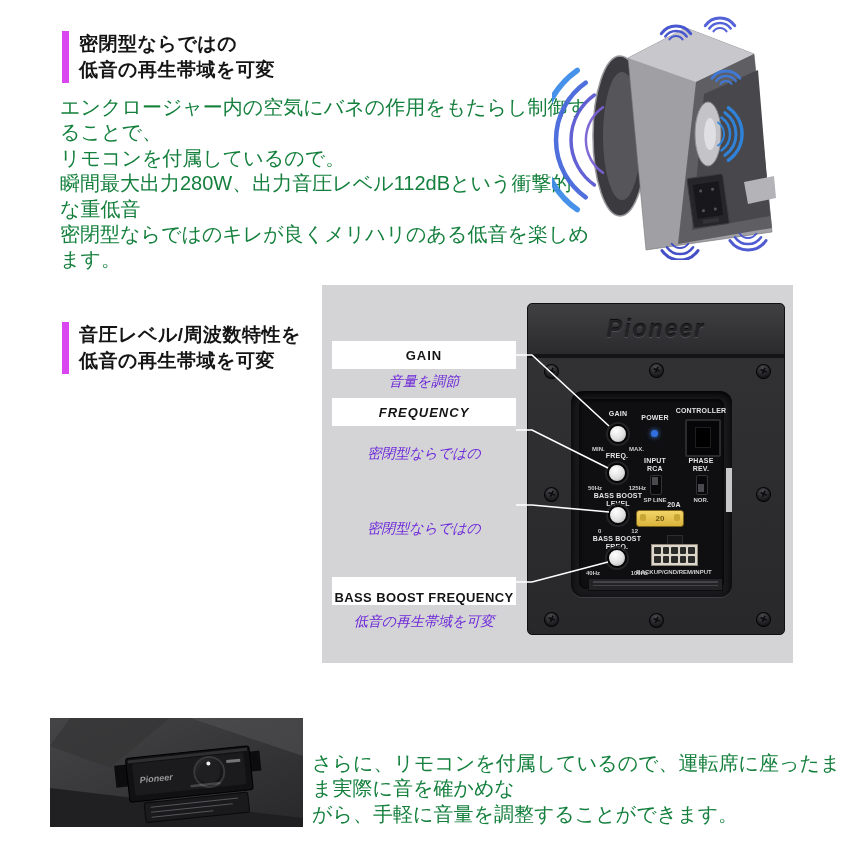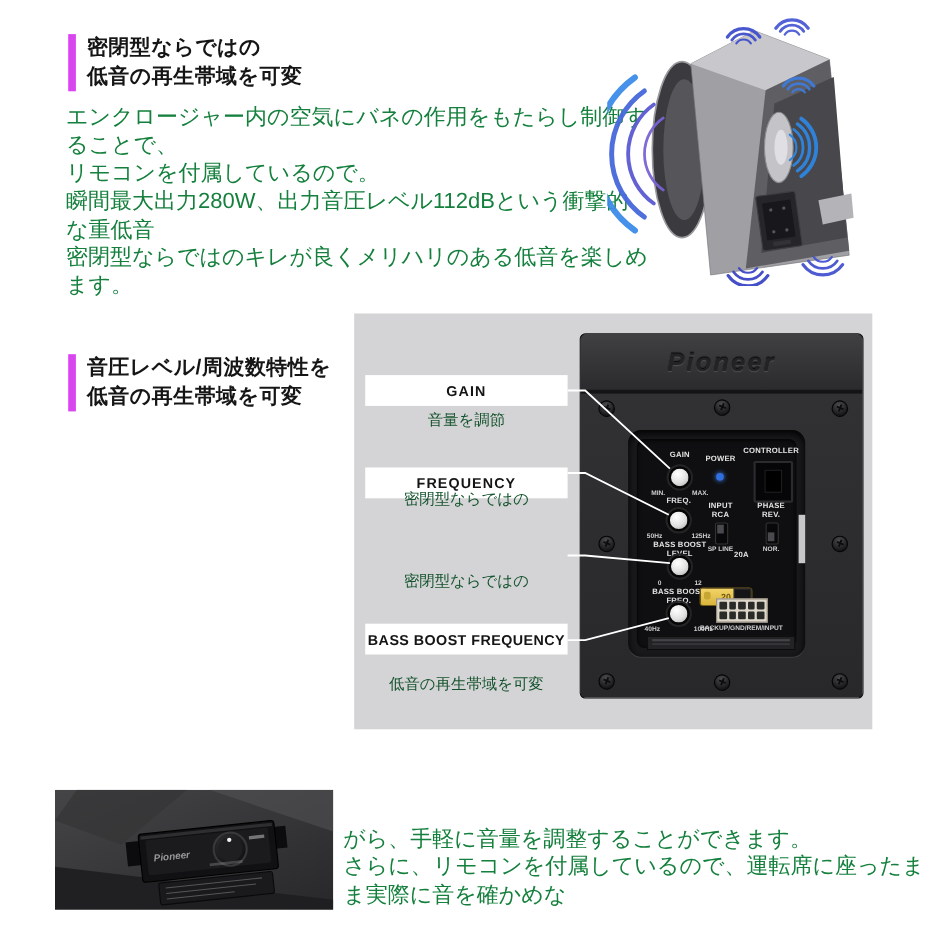--- a/index.html
+++ b/index.html
@@ -9,21 +9,21 @@
   .heading{position:absolute;border-left:7px solid #d946ef;padding-left:10px;
            font-size:19px;font-weight:700;line-height:26px;color:#151515;letter-spacing:.5px;}
   
   .copy{position:absolute;font-size:20px;line-height:25.4px;color:#15803d;}
   
   .panel{position:absolute;left:322px;top:285px;width:471px;height:378px;background:#d4d4d6;}
   .callout-box{position:absolute;left:10px;width:184px;height:28px;background:#fff;
                display:flex;align-items:center;justify-content:center;
                font-size:13px;font-weight:700;letter-spacing:1px;color:#141414;white-space:nowrap;}
   .callout-desc{position:absolute;left:10px;width:184px;text-align:center;
-                font-size:14px;color:#14532d;}
+                font-size:14px;color:#6d28d9;font-style:italic;}
   .lines-svg{position:absolute;left:0;top:0;z-index:30;pointer-events:none;}
   
   .amp{position:absolute;left:205px;top:18px;width:256px;height:330px;border-radius:5px;
        background:linear-gradient(#333336,#28282b);border:1px solid #101012;z-index:5;}
   .amp-cap{position:absolute;left:0;top:0;width:100%;height:50px;border-radius:5px 5px 0 0;
            background:linear-gradient(#404043,#2b2b2e);border-bottom:4px solid #141416;
            display:flex;align-items:center;justify-content:center;}
   .amp-brand{font-style:italic;font-weight:700;font-size:23px;letter-spacing:2px;color:#232326;
              text-shadow:0 1px 1px rgba(110,110,118,.5),0 -1px 1px rgba(0,0,0,.85);}
   .screw{position:absolute;width:13px;height:13px;border-radius:50%;
@@ -141,28 +141,28 @@
     <div>低音の再生帯域を可変</div>
   </div>
 
   <div class="panel">
 
     <div class="callout-box" style="top:56px;">
       <span>GAIN</span>
     </div>
     <div class="callout-desc" style="top:88px;">音量を調節</div>
 
-    <div class="callout-box" style="top:140px;">
+    <div class="callout-box" style="top:113px;font-style:italic;">
       <span>FREQUENCY</span>
     </div>
     <div class="callout-desc" style="top:160px;">密閉型ならではの</div>
 
     <div class="callout-desc" style="top:235px;">密閉型ならではの</div>
 
-    <div class="callout-box" style="top:282px;letter-spacing:.4px;">
+    <div class="callout-box" style="top:292px;letter-spacing:.4px;align-items:flex-end;">
       <span>BASS BOOST FREQUENCY</span>
     </div>
     <div class="callout-desc" style="top:328px;">低音の再生帯域を可変</div>
 
     <div class="amp">
       <div class="amp-cap">
         <div class="amp-brand">Pioneer</div>
       </div>
 
       <div class="screw" style="left:16px;top:60px;">✚</div>
@@ -220,21 +220,21 @@
         <div>RCA</div>
       </div>
       <div class="switch" style="left:122px;top:171px;">
           <div class="switch-thumb"></div>
         </div>
       <div class="t6" style="left:105px;top:193px;width:44px;justify-content:center;">
         <span>SP LINE</span>
       </div>
 
       <div class="t7" style="left:122px;top:197px;width:48px;">20A</div>
-      <div class="fuse" style="left:108px;top:206px;margin-top:24px;">
+      <div class="fuse" style="left:108px;top:206px;">
         <span>20</span>
       </div>
 
       <div class="harness-tab" style="left:139px;top:231px;"></div>
       <div class="harness" style="left:123px;top:240px;">
         <div class="pin"></div>
           <div class="pin"></div>
           <div class="pin"></div>
           <div class="pin"></div>
           <div class="pin"></div>
@@ -313,17 +313,17 @@
         <g stroke="#56565a" stroke-width="1">
           <line x1="98" y1="85" x2="186" y2="85"></line>
           <line x1="98" y1="90" x2="180" y2="90"></line>
           <line x1="98" y1="95" x2="160" y2="95"></line>
         </g>
       </g>
     </svg>
   </div>
 
   <div class="copy" style="left:312px;top:751px;width:540px;">
+    <div>さらに、リモコンを付属しているので、運転席に座ったまま実際に音を確かめな</div>
     <div>がら、手軽に音量を調整することができます。</div>
-    <div>さらに、リモコンを付属しているので、運転席に座ったまま実際に音を確かめな</div>
   </div>
 
 </div>
 
 </body></html>

